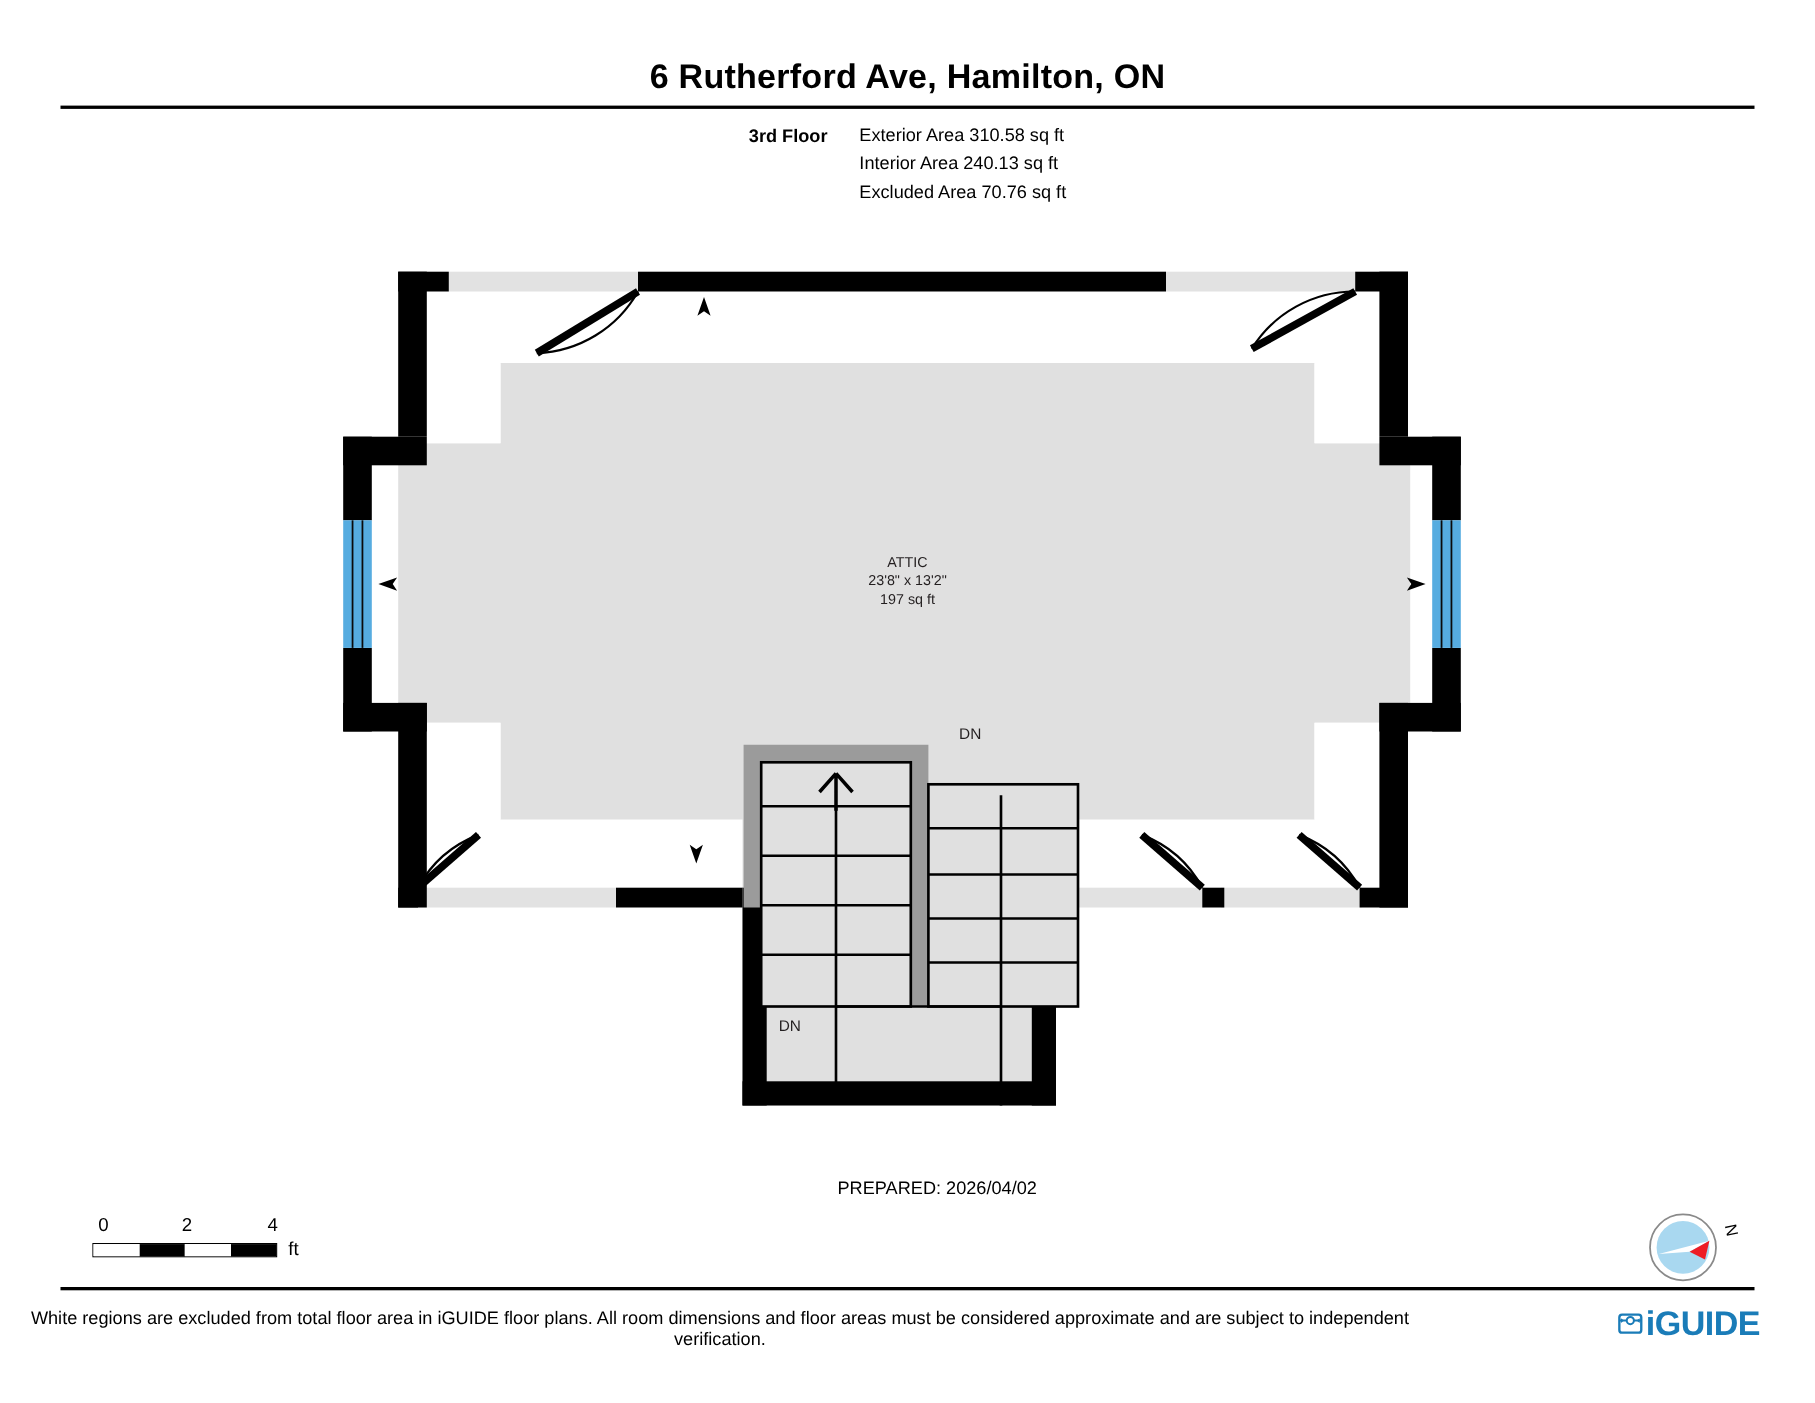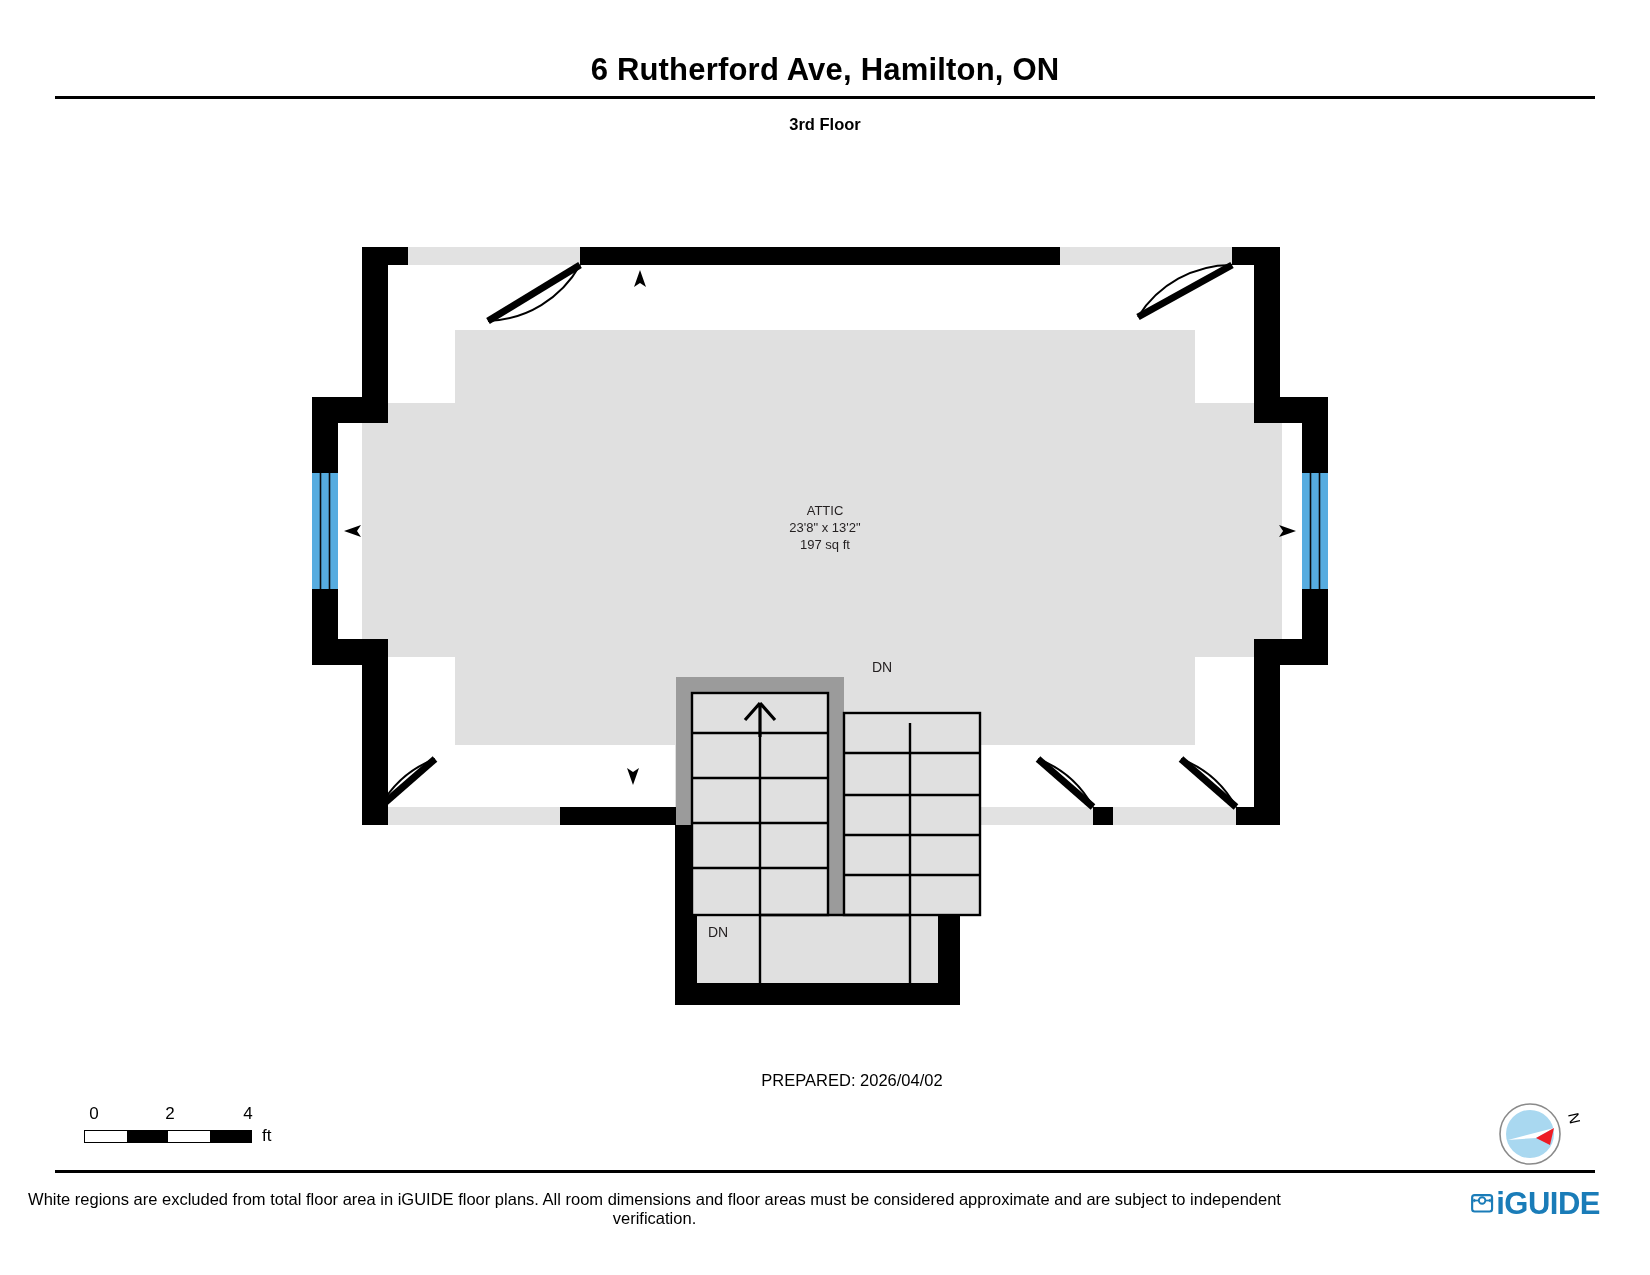--- a/index.html
+++ b/index.html
@@ -187,20 +187,25 @@
 </style>
 </head>
 <body>
 
 <div id="page-title">6 Rutherford Ave, Hamilton, ON</div>
 <div id="title-rule"></div>
 
 <div id="area-summary">
   <div id="area-inner">
     <div id="floor-label">3rd Floor</div>
+    <div id="area-lines">
+      <div class="area-line">Exterior Area 310.58 sq ft</div>
+      <div class="area-line">Interior Area 240.13 sq ft</div>
+      <div class="area-line">Excluded Area 70.76 sq ft</div>
+    </div>
   </div>
 </div>
 
 <div id="floorplan-wrap">
 <svg id="floorplan-svg" width="1110" height="790" viewBox="0 0 1110 790" xmlns="http://www.w3.org/2000/svg">
 
   <g>
     <path d="M 92,22 L 1010,22 L 1010,172 L 1058,172 L 1058,440 L 1010,440 L 1010,600
              L 690,600 L 690,780 L 405,780 L 405,600 L 92,600 L 92,440 L 42,440
              L 42,172 L 92,172 Z" fill="#ffffff"></path>

